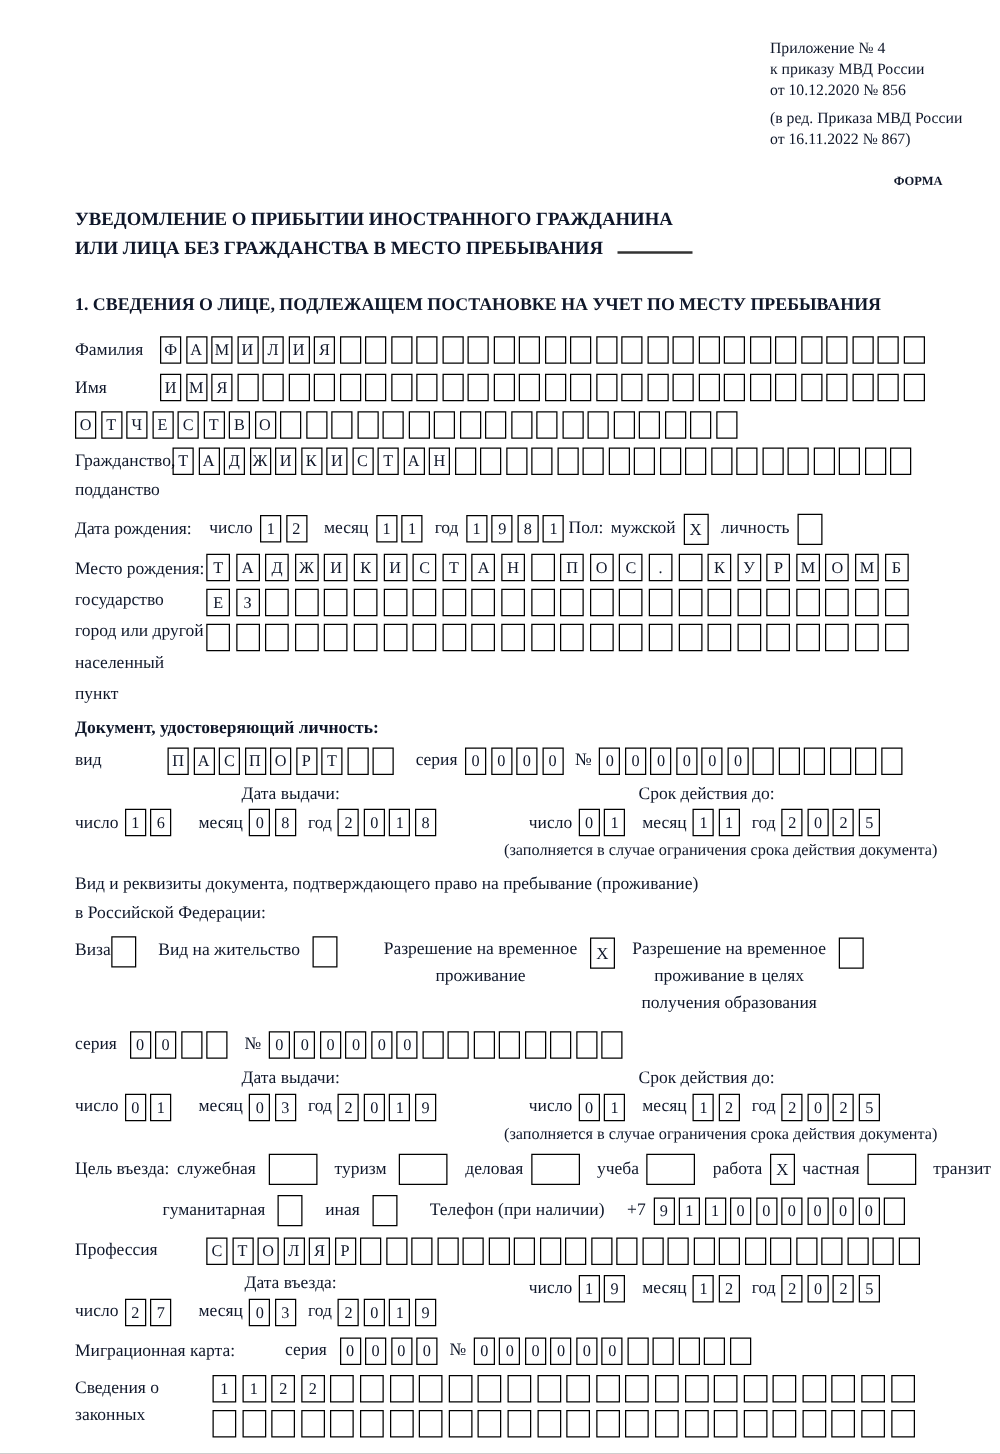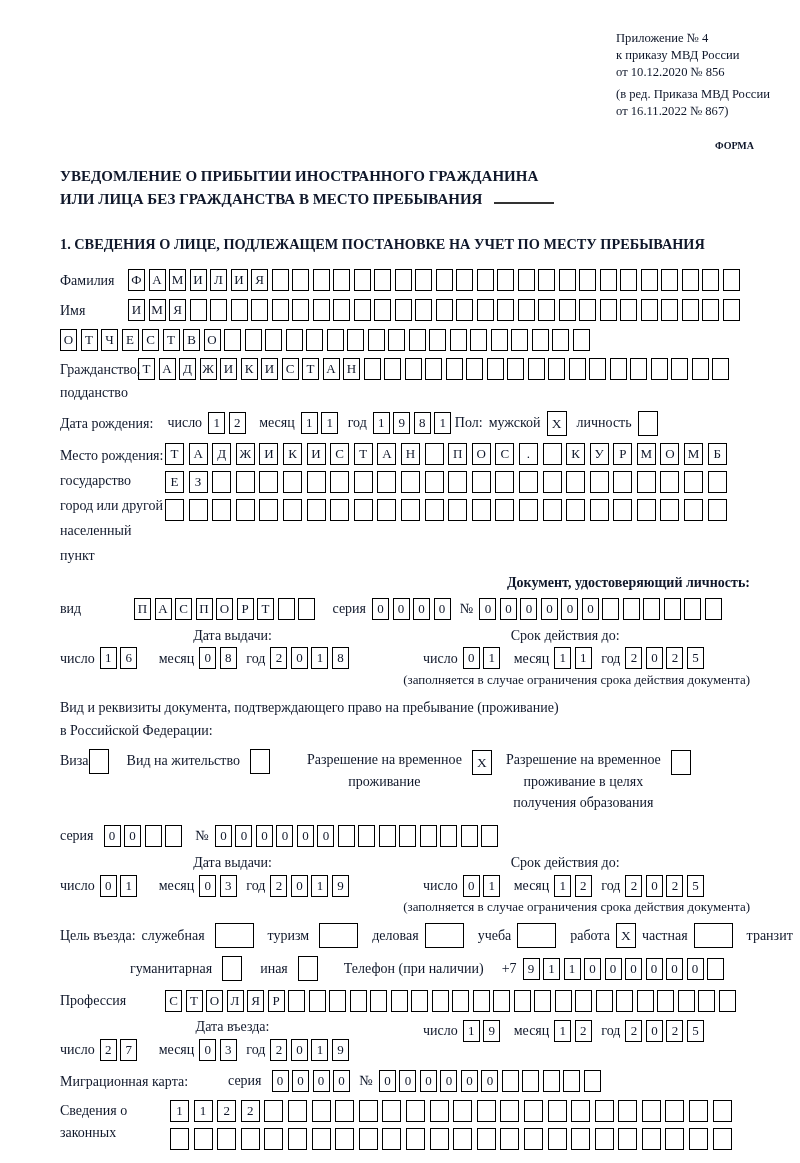--- a/index.html
+++ b/index.html
@@ -28,21 +28,21 @@
     vertical-align:middle;
   }
   .sp .cell { width:17px; margin-right:4.6px; }
   .cb {
     display:inline-block; width:18px; height:23px; border:1.7px solid #000;
     text-align:center; font-size:13.5px; line-height:23px; vertical-align:middle; flex:none;
   }
   .mr6 { margin-right:6px; } .mr10 { margin-right:10px; } .mr14 { margin-right:14px;padding-left:19px; } .mr18 { margin-right:18px; }
   .ml8 { margin-left:8px; } .ml14 { margin-left:14px; }
 
-  .doc-heading { text-align:right; font-weight:bold; font-size:14px; margin:4px 40px 6px 0; }
+  .doc-heading { text-align:left; font-weight:bold; font-size:14px; margin:4px 40px 6px 0; }
   .date-pair { display:flex; margin-bottom:2px; }
   .dp-col { }
   .c1 { width:345px; }
   .c2 { margin-left:18px; }
   .dp-head { text-align:center; margin-bottom:3px; }
   .dp-row { display:flex; align-items:center; }
   .dp-row .lbl { margin-right:5px; }
   .note { text-align:right; padding-right:40px; font-size:13px; margin:1px 0 8px 0; }
 
   .intro { line-height:1.7; }

